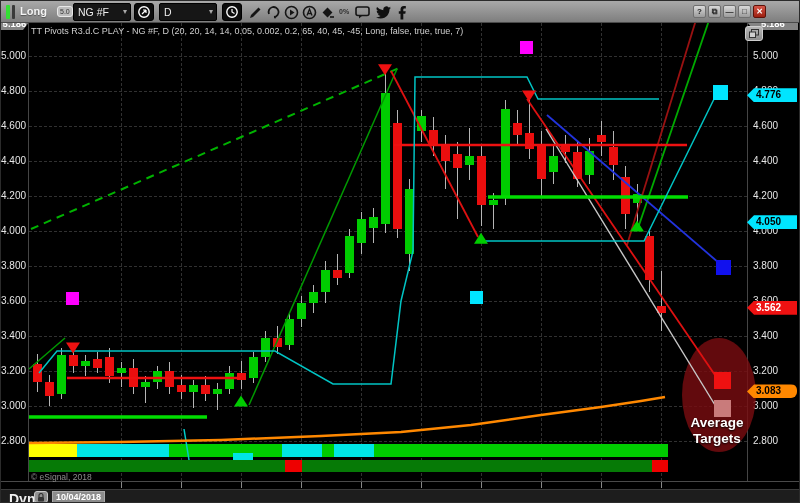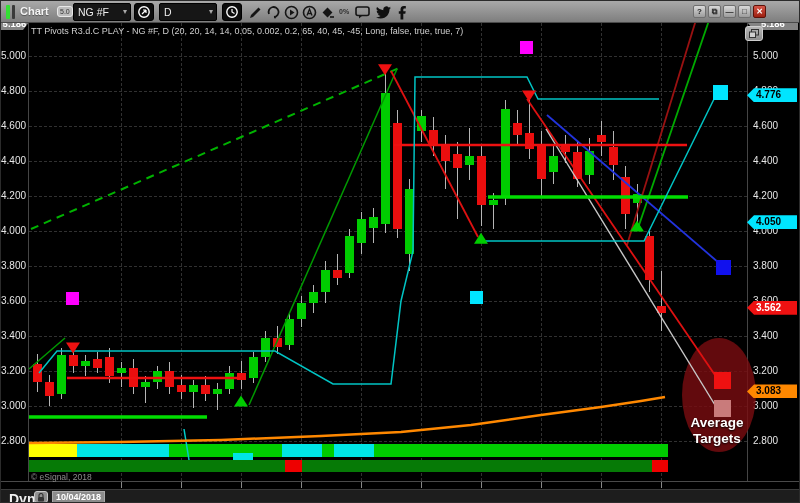--- a/index.html
+++ b/index.html
@@ -282,21 +282,21 @@
       <div class="square" style="left: 64.5px; top: 291.225px; width: 13px; height: 13px; background: rgb(255, 0, 255);"></div>
       <div class="square" style="left: 518.5px; top: 39.75px; width: 13px; height: 13px; background: rgb(255, 0, 255);"></div>
       <div class="square" style="left: 468.5px; top: 290px; width: 13px; height: 13px; background: rgb(0, 229, 255);"></div>
       <div class="square" style="left: 711.5px; top: 84.25px; width: 15px; height: 15px; background: rgb(0, 229, 255);"></div>
       <div class="square" style="left: 714.5px; top: 259.25px; width: 15px; height: 15px; background: rgb(17, 17, 238);"></div>
       <div class="square" style="left: 712.5px; top: 371.125px; width: 17px; height: 17px; background: rgb(238, 17, 17);"></div>
       <div class="square" style="left: 712.5px; top: 399.125px; width: 17px; height: 17px; background: rgb(201, 123, 123);"></div>
       <div class="ptag" style="left: 746px; top: 87.2px; background: rgb(0, 229, 255); color: rgb(0, 0, 0);">4.776</div>
       <div class="ptag" style="left: 746px; top: 214.25px; background: rgb(0, 229, 255); color: rgb(0, 0, 0);">4.050</div>
       <div class="ptag" style="left: 746px; top: 299.65px; background: rgb(238, 17, 17); color: rgb(255, 255, 255);">3.562</div>
-      <div class="ptag" style="left: 746px; top: 383.475px; background: rgb(255, 136, 0); color: rgb(0, 0, 0);">3.083</div>
+      <div class="ptag" style="left: 746px; top: 383.475px; background: rgb(255, 136, 0); color: rgb(0, 0, 0); border-radius: 6px;">3.083</div>
     </div>
 
   <div id="hdr">
     <div class="l2">TT Pivots R3.d.C PLAY - NG #F, D (20, 20, 14, 14, 0.05, 0.002, 0.2, 65, 40, 45, -45, Long, false, true, true, 7)</div>
   </div>
 
   <div id="sep-left" style="left:27px"></div>
   <div id="sep-right" style="left:746px"></div>
   <div id="xaxis-line"></div>
 
@@ -313,21 +313,21 @@
   <div id="annot">
     <div>Average</div>
     <div>Targets</div>
   </div>
 
   <div id="copyright">© eSignal, 2018</div>
 
   <div id="titlebar">
     <div class="led" style="left:5px;top:4px;width:4px;height:14px;background:#33e033"></div>
     <div class="led" style="left:11px;top:4px;width:3px;height:14px;background:#3a3a3a"></div>
-    <span id="win-title">Chart</span>
+    <span id="win-title">Long</span>
     <span id="ver-badge">5.0</span>
 
     <div class="dd" style="left:72px;width:58px">
       <span>NG #F</span>
       <span class="caret">▾</span>
     </div>
     <div class="tbtn" style="left:133px">
       <svg width="14" height="14" viewBox="0 0 14 14">
         <circle cx="7" cy="7" r="5.2" fill="none" stroke="#fff" stroke-width="1.4"></circle>
         <path d="M5 9 L9 5 M9 5 L9 8 M9 5 L6 5" stroke="#fff" stroke-width="1.2" fill="none"></path>

